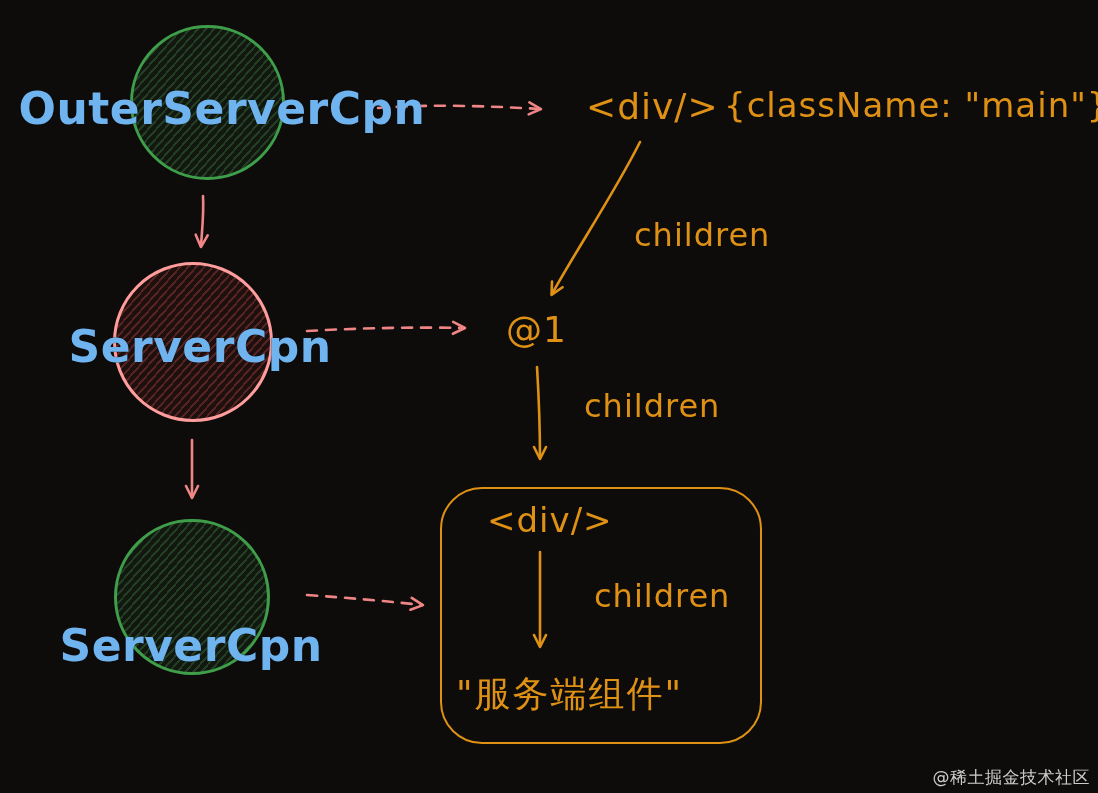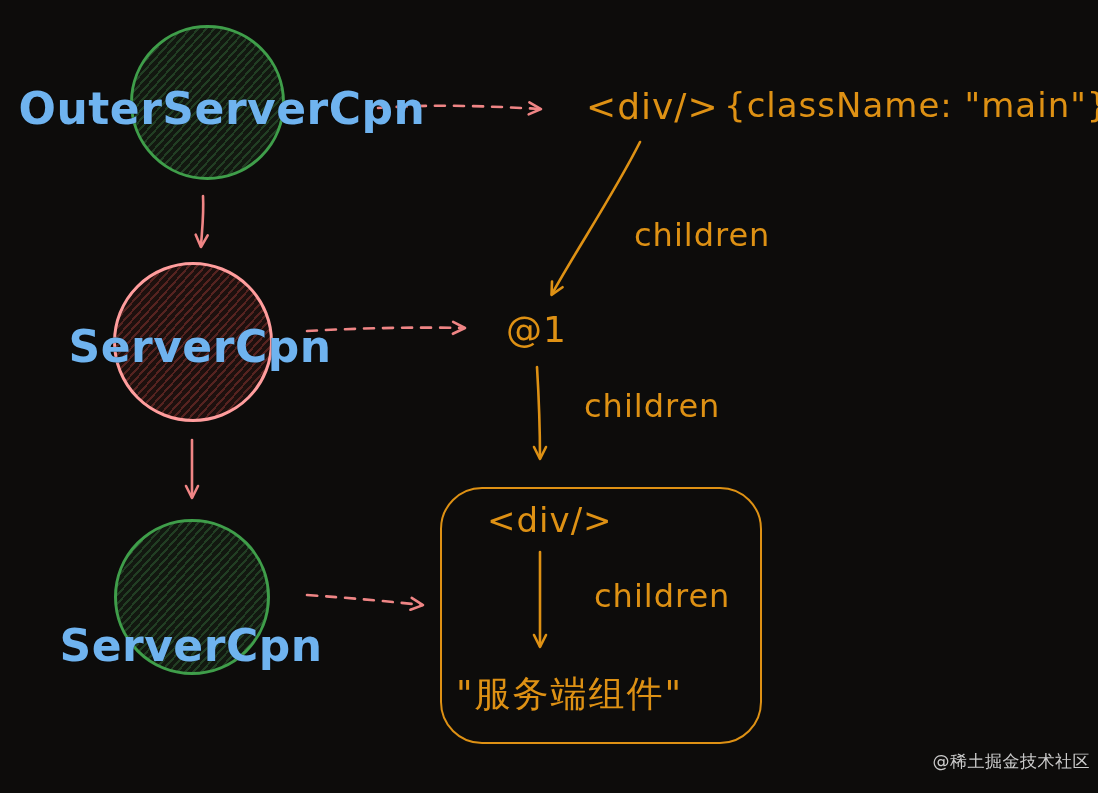--- a/index.html
+++ b/index.html
@@ -86,21 +86,21 @@
     position: absolute;
     left: 440px; top: 487px;
     width: 322px; height: 257px;
     border: 2.4px solid var(--orange);
     border-radius: 42px;
     background: transparent;
   }
 
   .watermark {
     position: absolute;
-    right: 8px; bottom: 20px;
+    right: 8px; bottom: 4px;
     color: var(--watermark);
     font-size: 17px;
     letter-spacing: 0.5px;
   }
 </style>
 </head>
 <body>
 
 <div class="canvas">
 

